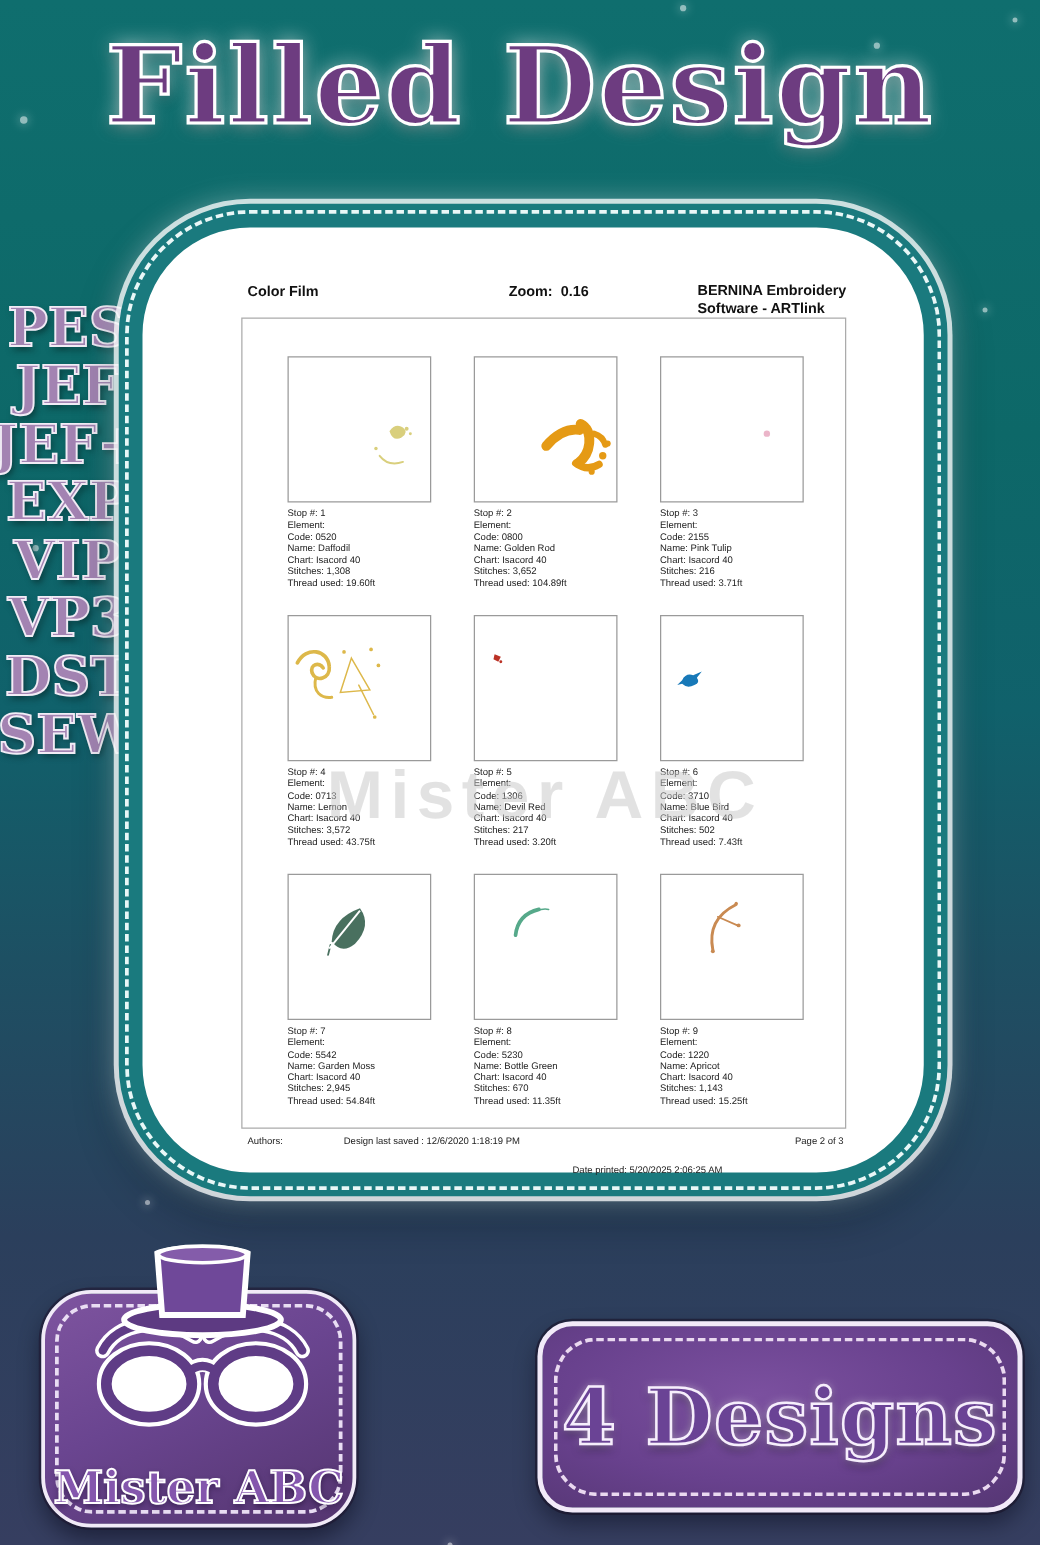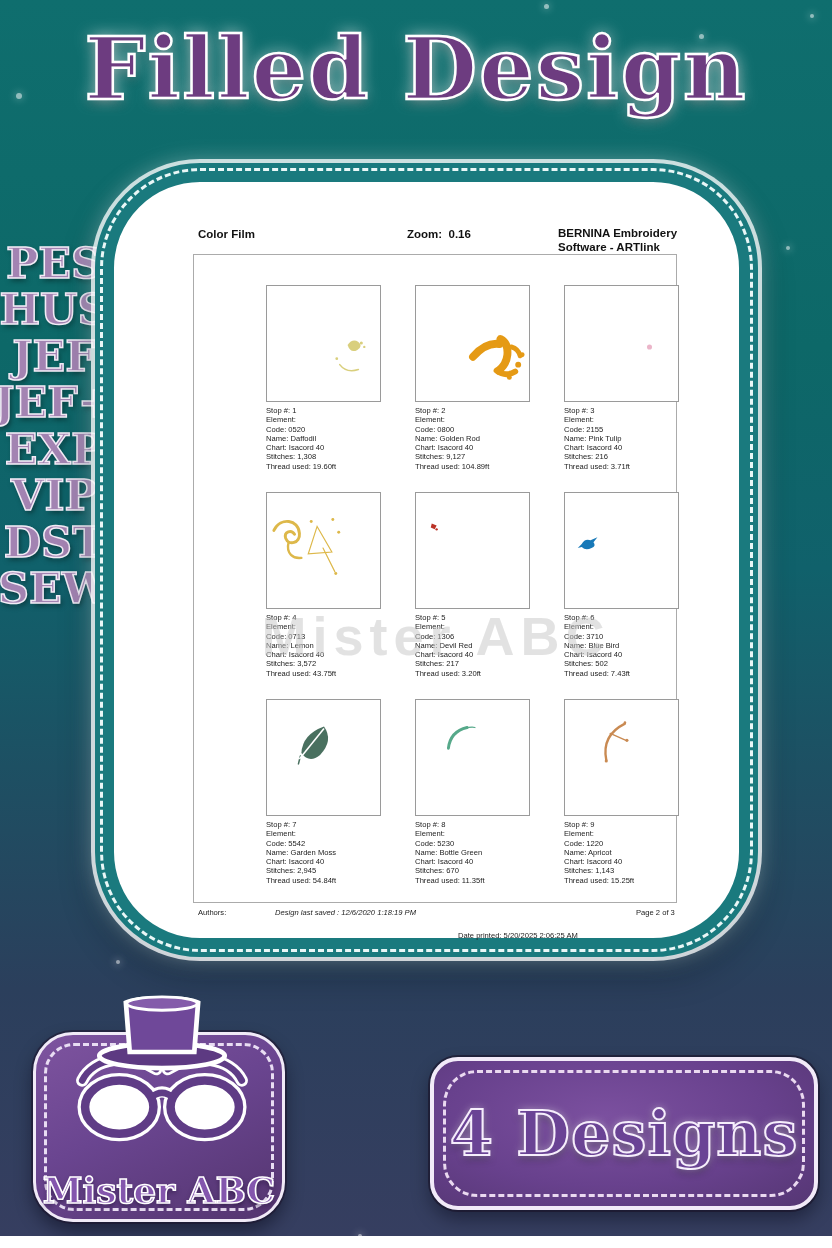--- a/index.html
+++ b/index.html
@@ -32,31 +32,31 @@
   .paper{ position:absolute; inset:0; color:#111; }
   .doc-h{ position:absolute; font-size:11.5px; font-weight:bold; white-space:pre; }
   .doc-title{ left:84px; top:46px; }
   .doc-zoom{ left:293px; top:46px; }
   .doc-app{ left:444px; top:45px; width:140px; line-height:13.5px; white-space:normal; }
 
   .page-box{ position:absolute; left:79px; top:72px; width:484px; height:649px;
     border:1px solid #ababab; background:#fff; }
 
   .grid{ position:absolute; left:36px; top:30px; display:grid;
-    grid-template-columns:repeat(3,115px); column-gap:34px; grid-auto-rows:207px;margin-left:36px; }
+    grid-template-columns:repeat(3,115px); column-gap:34px; grid-auto-rows:207px; }
   .thumb{ width:115px; height:117px; border:1px solid #9a9a9a; background:#fff; }
   .thumb svg{ width:100%; height:100%; display:block; }
   .info{ margin-top:4px; font-size:7.6px; line-height:9.3px; color:#222; }
   .info span{ display:block; }
 
   .watermark{ position:absolute; left:-16px; top:350px; width:516px; text-align:center;
     font-weight:bold; font-size:54px; letter-spacing:6px; color:#c7c7c7; opacity:.5; white-space:nowrap; }
 
   .doc-f{ position:absolute; font-size:7.6px; color:#222; top:726px; white-space:nowrap; }
-  .f-authors{ left:84px;text-align:center; } .f-saved{ left:161px;font-style:italic; } .f-printed{ left:344px;margin-top:23px; } .f-page{ left:522px; }
+  .f-authors{ left:84px;text-align:center; } .f-saved{ left:161px; } .f-printed{ left:344px;margin-top:23px; } .f-page{ left:522px; }
 
   .brand-badge{ position:absolute; left:33px; top:1032px; width:252px; height:190px; border-radius:40px;
     background:linear-gradient(155deg,#7e549f 0%,#6a4590 45%,#54356f 100%);
     border:3px solid #f1eaf7;
     box-shadow:0 0 0 2px rgba(30,20,45,.55), 0 9px 18px rgba(0,0,15,.45); }
   .brand-badge::before{ content:""; position:absolute; inset:8px; border:3px dashed #e9ddf3;
     border-radius:30px; pointer-events:none; }
   .brand-art{ position:absolute; left:31px; top:-46px; width:190px; height:164px; }
   .brand-text{ position:absolute; left:0; bottom:8px; width:100%; text-align:center;
     font-family:"DejaVu Serif","Liberation Serif",serif; font-weight:bold; font-size:36px;
@@ -86,25 +86,25 @@
   <div class="sp" style="left:116px;top:960px;width:4px;height:4px;"></div>
   <div class="sp" style="left:643px;top:1140px;width:4px;height:4px;"></div>
   <div class="sp" style="left:243px;top:1206px;width:4px;height:4px;"></div>
   <div class="sp" style="left:786px;top:246px;width:4px;height:4px;"></div>
   <div class="sp" style="left:358px;top:1234px;width:4px;height:4px;"></div>
 
   <div class="title">Filled Design</div>
 
   <div class="formats">
     <div class="format">PES</div>
-    <div class="format">HUS</div>
     <div class="format">JEF</div>
     <div class="format">JEF+</div>
     <div class="format">EXP</div>
     <div class="format">VIP</div>
+    <div class="format">VP3</div>
     <div class="format">DST</div>
     <div class="format">SEW</div>
   </div>
 
   <div class="card">
     <div class="paper">
 
       <div class="doc-h doc-title">Color Film</div>
       <div class="doc-h doc-zoom">Zoom:  0.16</div>
       <div class="doc-h doc-app">
@@ -149,21 +149,21 @@
                 <circle cx="95" cy="93" r="2.5" fill="#e59a15"></circle>
                 <circle cx="108" cy="70" r="2.5" fill="#e59a15"></circle>
               </svg>
             </div>
             <div class="info">
               <span>Stop #: 2</span>
               <span>Element:</span>
               <span>Code: 0800</span>
               <span>Name: Golden Rod</span>
               <span>Chart: Isacord 40</span>
-              <span>Stitches: 9,127</span>
+              <span>Stitches: 3,652</span>
               <span>Thread used: 104.89ft</span>
             </div>
           </div>
 
           <div class="cell">
             <div class="thumb">
               <svg viewBox="0 0 115 117">
                 <circle cx="86" cy="62" r="2.6" opacity=".85" fill="#e8a8c0"></circle>
               </svg>
             </div>

